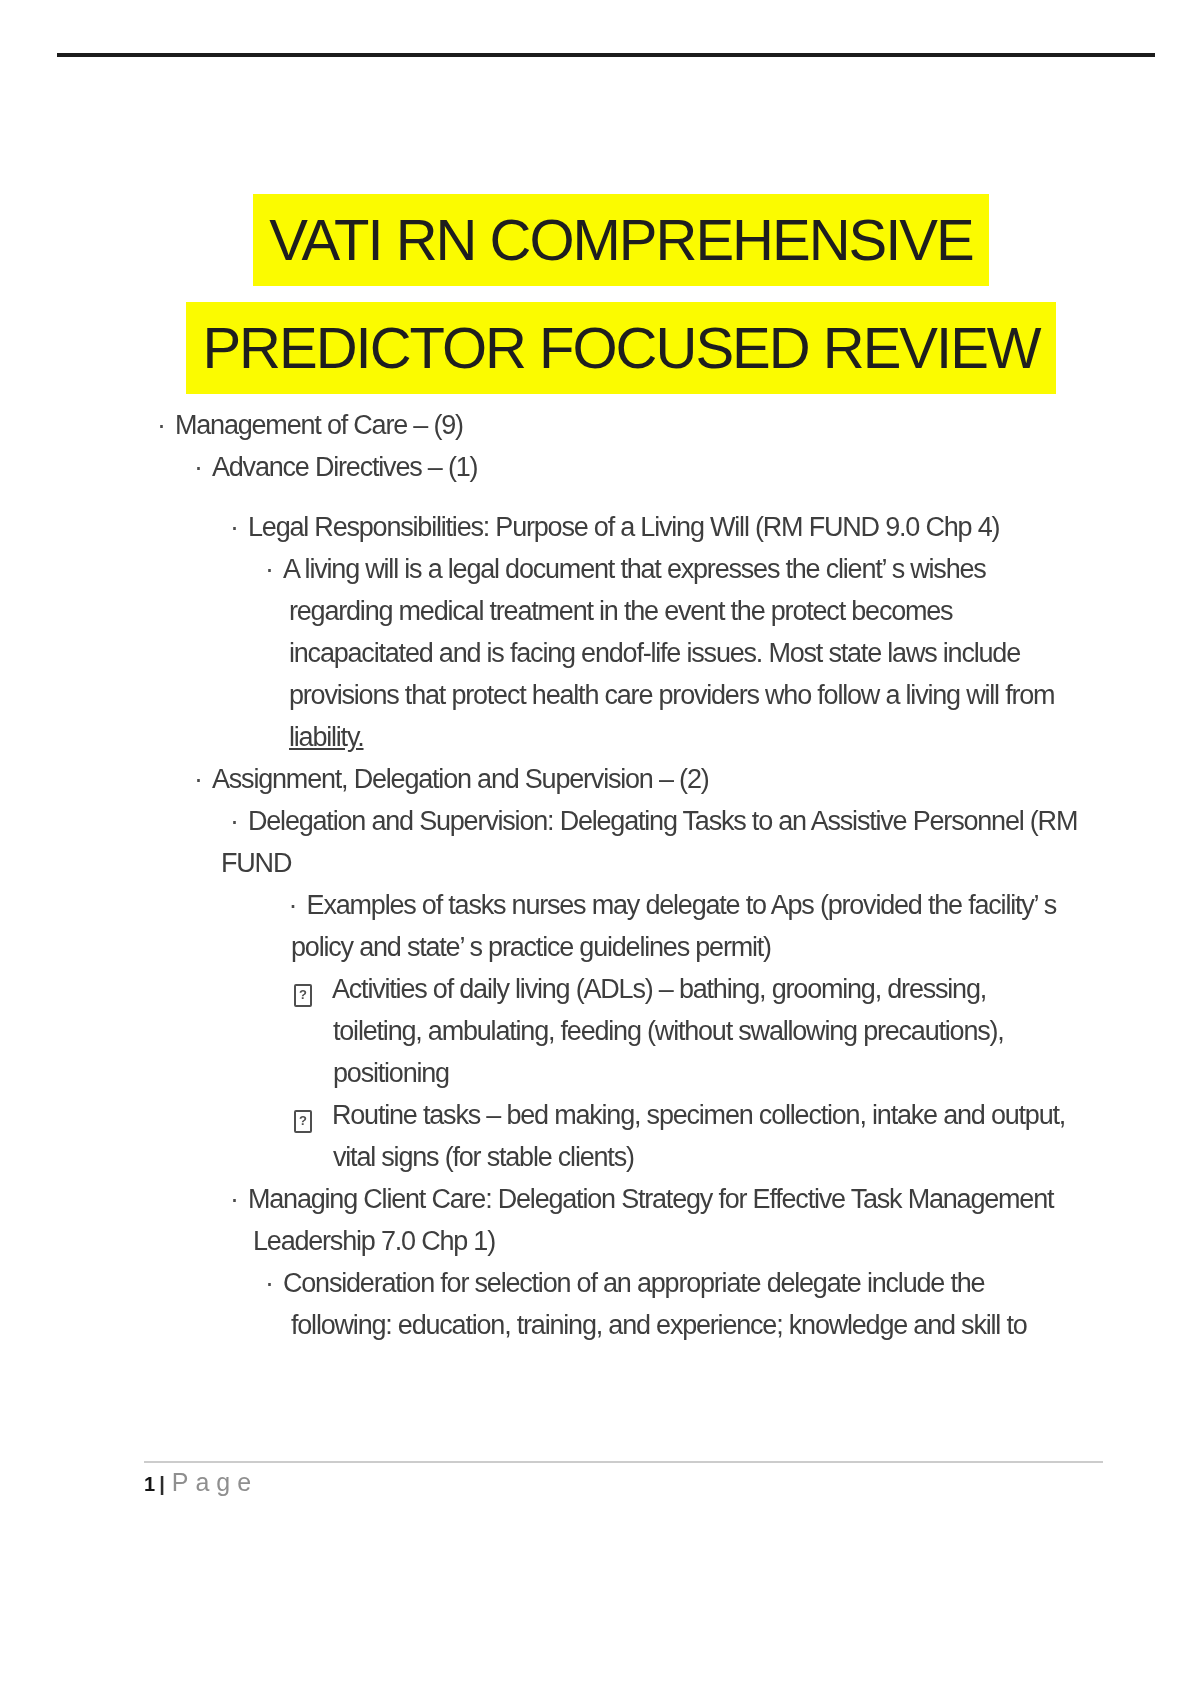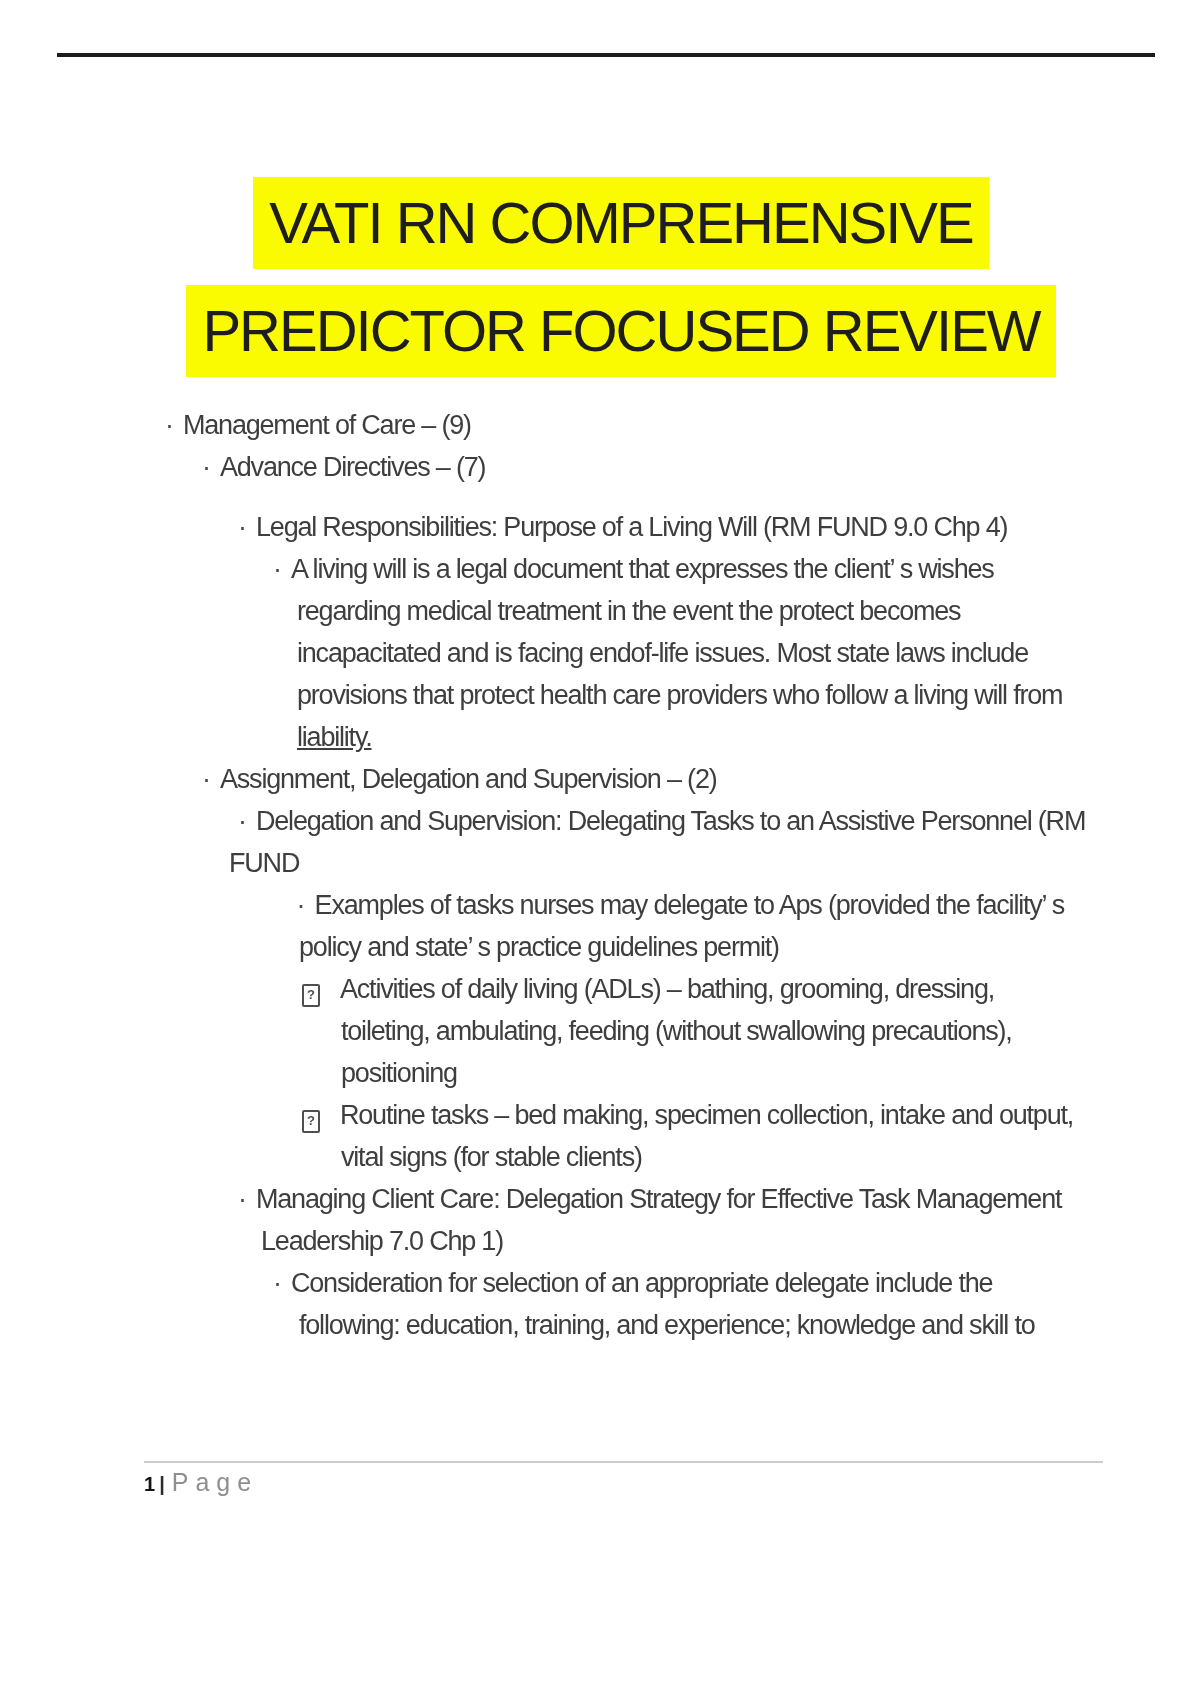--- a/index.html
+++ b/index.html
@@ -8,38 +8,38 @@
     background: #ffffff;
     position: relative;
     font-family: "Liberation Sans", sans-serif;
     overflow: hidden;
   }
   .top-rule {
     position: absolute; left: 57px; top: 53px;
     width: 1098px; height: 4px; background: #1c1c1c;
   }
   .title-block {
-    position: absolute; left: 0; top: 177px; width: 1200px;
+    position: absolute; left: 0; top: 194px; width: 1200px;
     text-align: center;
   }
   .title-line { transform: translateX(21px); }
   .title-line + .title-line { margin-top: 16px; }
   .hl {
     display: inline-block;
     background: #fbfb00;
     color: #1e1e1e;
     font-size: 58px;
     font-weight: 300;
     letter-spacing: -2px;
     line-height: 92px;
     padding: 0 16px;
     white-space: nowrap;
   }
   .doc-body {
-    position: absolute; left: 0; top: 404px; width: 1056px; padding-left: 8px;
+    position: absolute; left: 0; top: 404px; width: 1056px;
   }
   .line {
     height: 42px; line-height: 42px;
     font-size: 27px;
     font-weight: 300;
     letter-spacing: -1.2px;
     color: #3e3e3e;
     white-space: nowrap;
   }
   .bullet-dot {
@@ -83,21 +83,21 @@
   <div class="title-line">
     <span class="hl" style="background: rgb(251, 251, 0);">VATI RN COMPREHENSIVE</span>
   </div>
   <div class="title-line">
     <span class="hl" style="background: rgb(251, 251, 0);">PREDICTOR FOCUSED REVIEW</span>
   </div>
 </div>
 
 <div class="doc-body">
     <div class="line" style="padding-left: 157px;"><span class="bullet-dot">·</span><span>Management of Care – (9)</span></div>
-    <div class="line" style="padding-left: 194px;"><span class="bullet-dot">·</span><span>Advance Directives – (7)</span></div>
+    <div class="line" style="padding-left: 194px;"><span class="bullet-dot">·</span><span>Advance Directives – (1)</span></div>
     <div class="line" style="padding-left: 230px; margin-top: 18px;"><span class="bullet-dot">·</span><span>Legal Responsibilities: Purpose of a Living Will (RM FUND 9.0 Chp 4)</span></div>
     <div class="line" style="padding-left: 265px;"><span class="bullet-dot">·</span><span>A living will is a legal document that expresses the client’ s wishes</span></div>
     <div class="line" style="padding-left: 289px;"><span>regarding medical treatment in the event the protect becomes</span></div>
     <div class="line" style="padding-left: 289px;"><span>incapacitated and is facing endof-life issues. Most state laws include</span></div>
     <div class="line" style="padding-left: 289px;"><span>provisions that protect health care providers who follow a living will from</span></div>
     <div class="line" style="padding-left: 289px; text-decoration: underline;"><span>liability.</span></div>
     <div class="line" style="padding-left: 194px;"><span class="bullet-dot">·</span><span>Assignment, Delegation and Supervision – (2)</span></div>
     <div class="line" style="padding-left: 230px;"><span class="bullet-dot">·</span><span>Delegation and Supervision: Delegating Tasks to an Assistive Personnel (RM</span></div>
     <div class="line" style="padding-left: 221px;"><span>FUND</span></div>
     <div class="line" style="padding-left: 265px; text-align: right;"><span class="bullet-dot">·</span><span>Examples of tasks nurses may delegate to Aps (provided the facility’ s</span></div>

